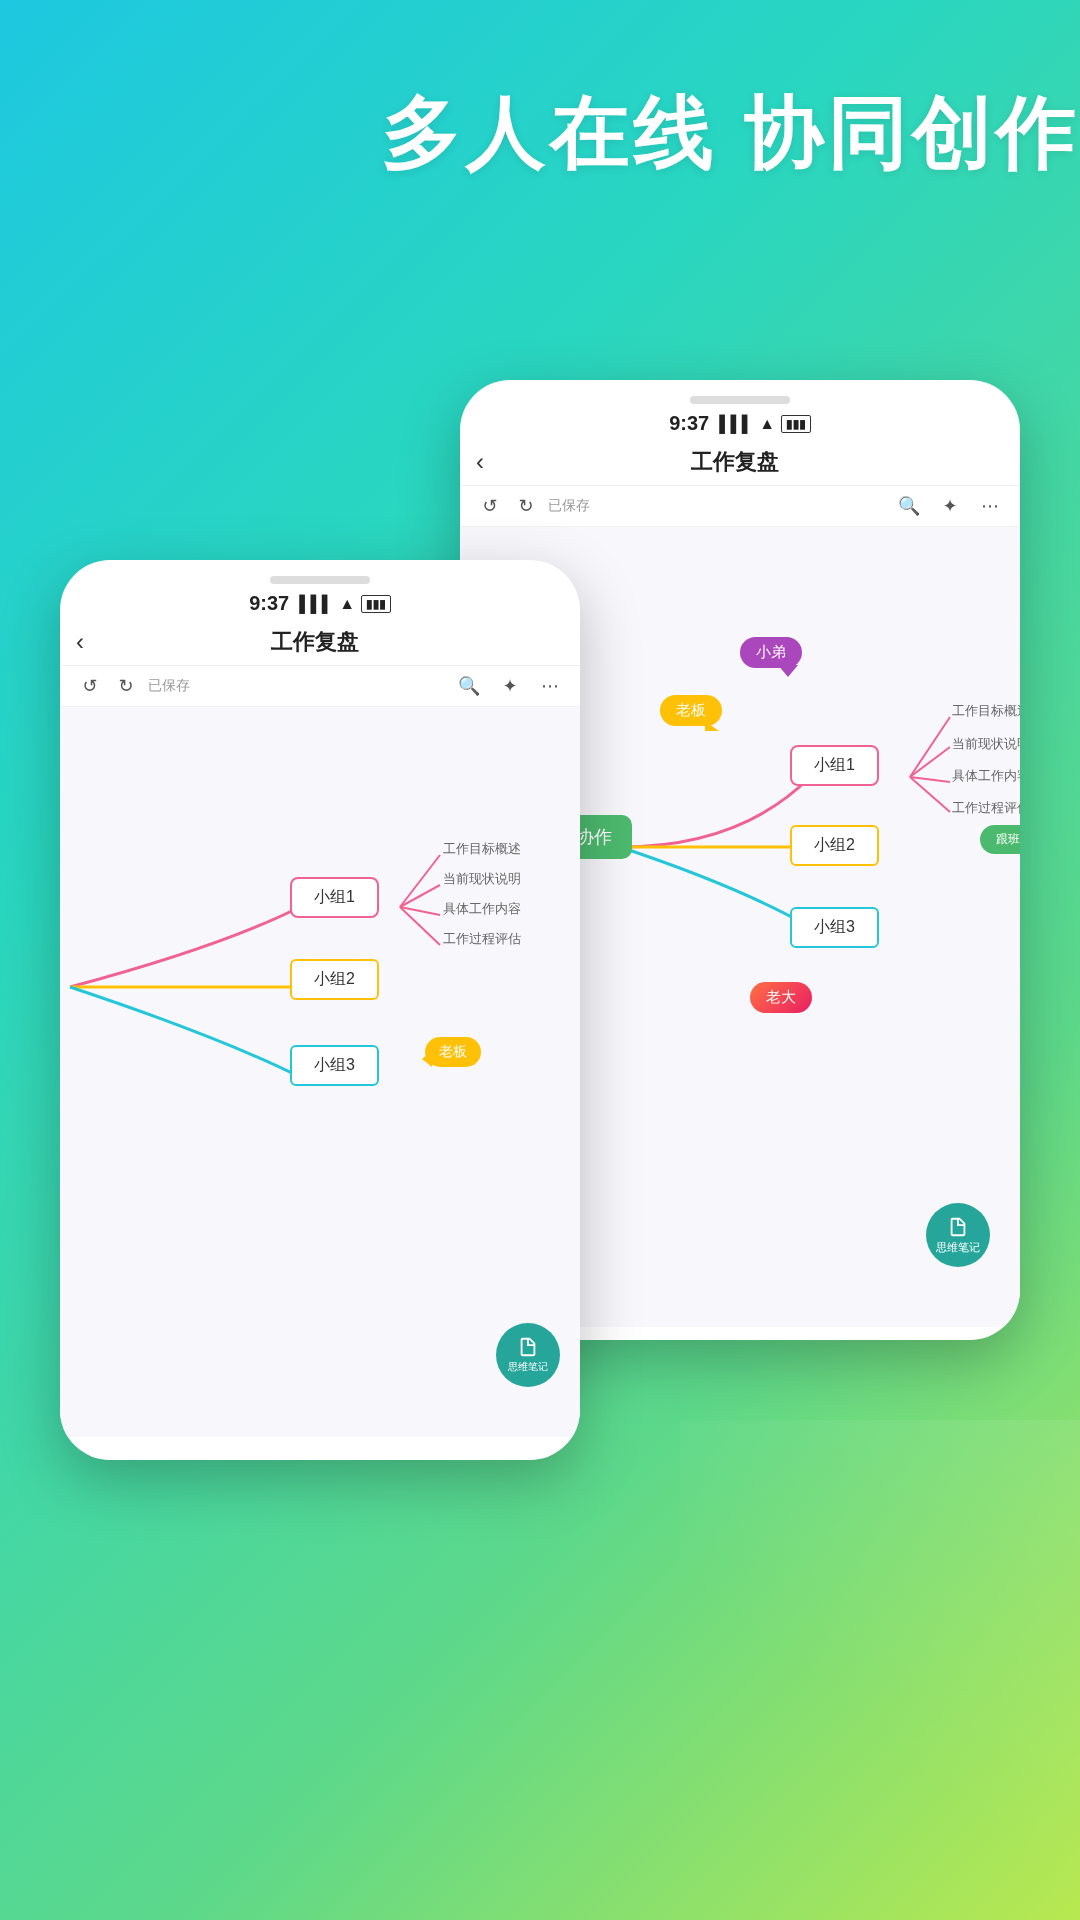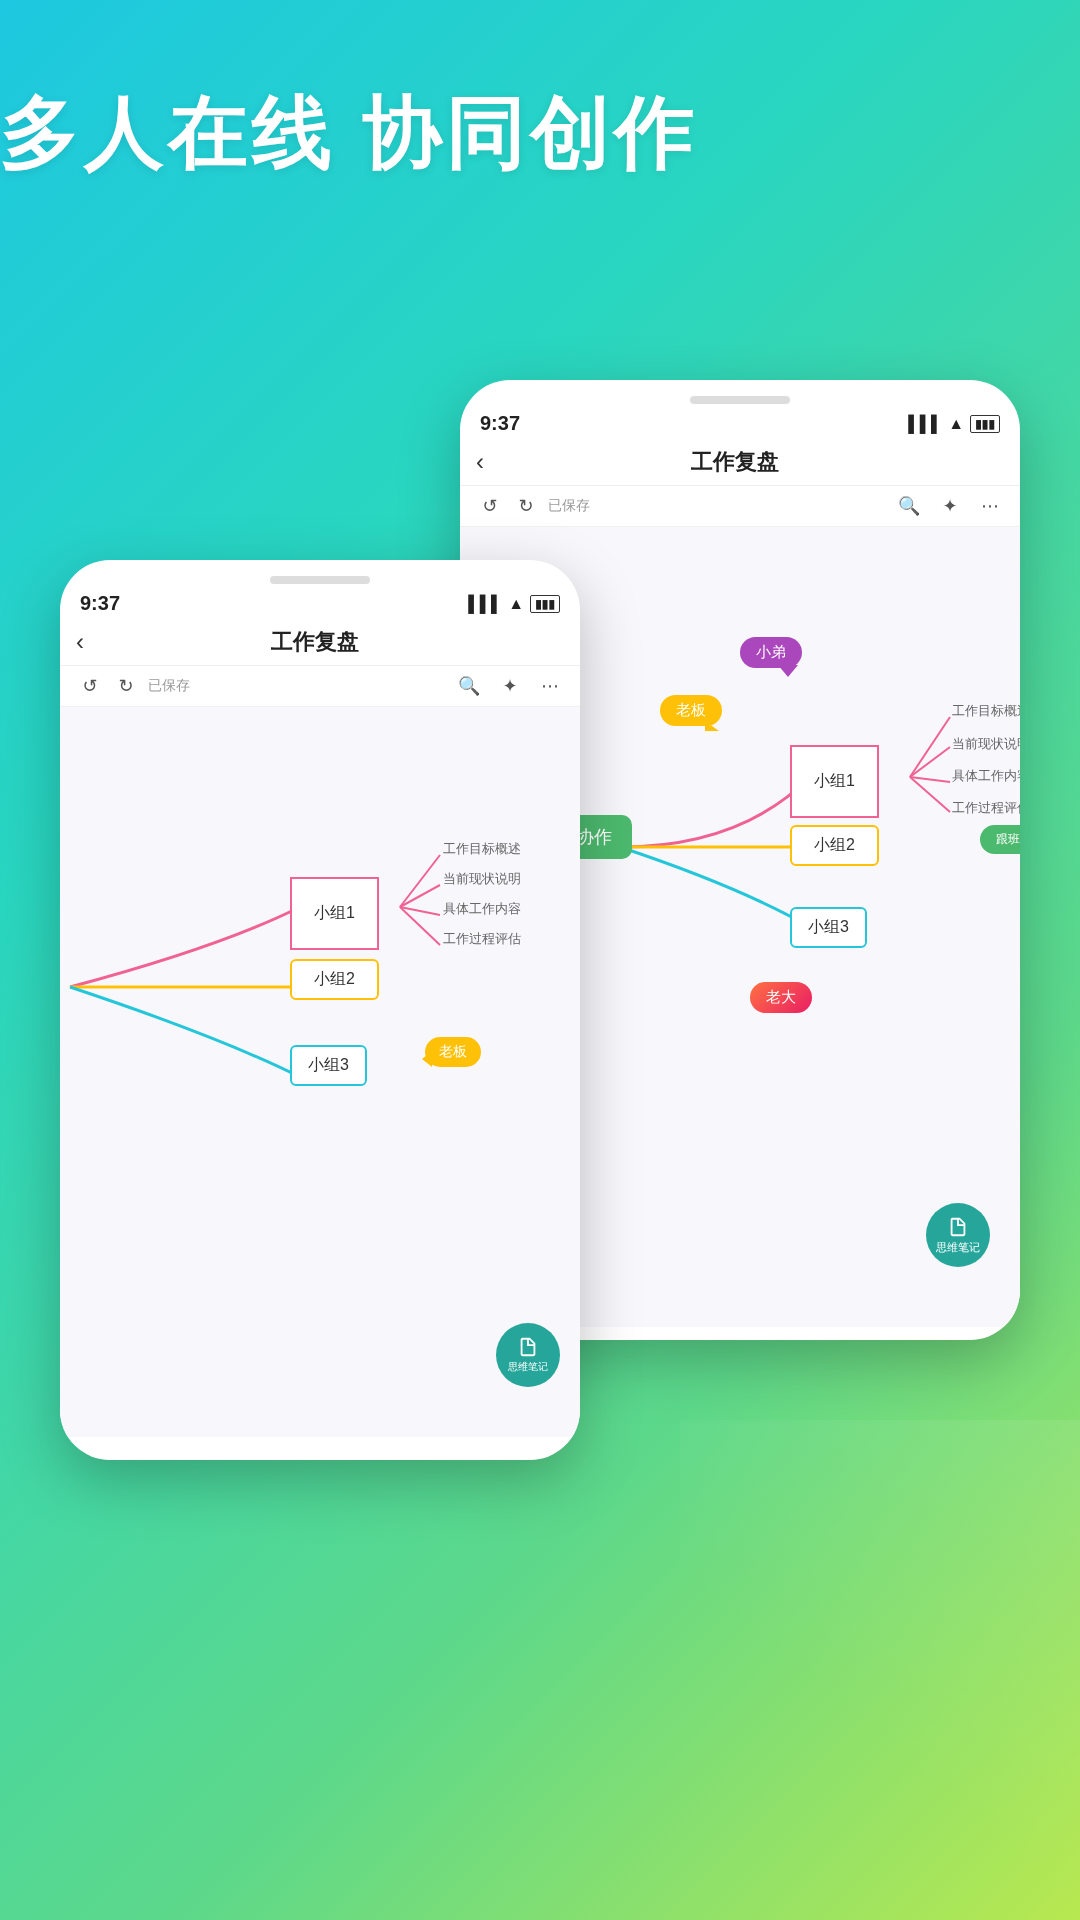--- a/index.html
+++ b/index.html
@@ -10,21 +10,21 @@
       font-family: 'PingFang SC', 'Microsoft YaHei', sans-serif;
       background: linear-gradient(135deg, #1ec8e0 0%, #29d6c0 30%, #5dd88a 70%, #b8e850 100%);
       position: relative;
     }
 
     
     .hero-text {
       position: absolute;
       top: 80px;
       left: 0; right: 0;
-      text-align: left;
+      text-align: right;
       color: white;
       font-size: 80px;
       font-weight: 700;
       letter-spacing: 4px;
       text-shadow: 0 2px 10px rgba(0,0,0,0.1);
     }
 
     
     .phone {
       position: absolute;
@@ -55,21 +55,21 @@
       width: 100px;
       height: 8px;
       background: #ddd;
       border-radius: 4px;
       margin: 16px auto 0;
     }
 
     
     .status-bar {
       display: flex;
-      justify-content: space-between;
+      justify-content: center;
       align-items: center;
       padding: 8px 20px 4px;
       font-size: 20px;
       font-weight: 600;
       color: #222;
       gap: 10px;
     }
     .status-icons {
       display: flex;
       gap: 6px;
@@ -149,35 +149,35 @@
       background: #4cba6e;
       color: white;
       border-radius: 10px;
       padding: 10px 20px;
       font-size: 18px;
     }
     .node-box-pink {
       border: 2.5px solid #f06292;
       background: white;
       color: #333;
-      padding: 24px 22px;
-      border-radius: 0;
+      padding: 8px 22px;
+      border-radius: 8px;
     }
     .node-box-yellow {
       border: 2.5px solid #ffc107;
       background: white;
       color: #333;
       padding: 8px 22px;
       border-radius: 6px;
     }
     .node-box-teal {
       border: 2.5px solid #26c6da;
       background: white;
       color: #333;
-      padding: 8px 16px;
+      padding: 8px 22px;
       border-radius: 6px;
     }
     .node-bubble-purple {
       background: #ab47bc;
       color: white;
       border-radius: 20px;
       padding: 6px 16px;
       font-size: 15px;
     }
     .node-bubble-green {

